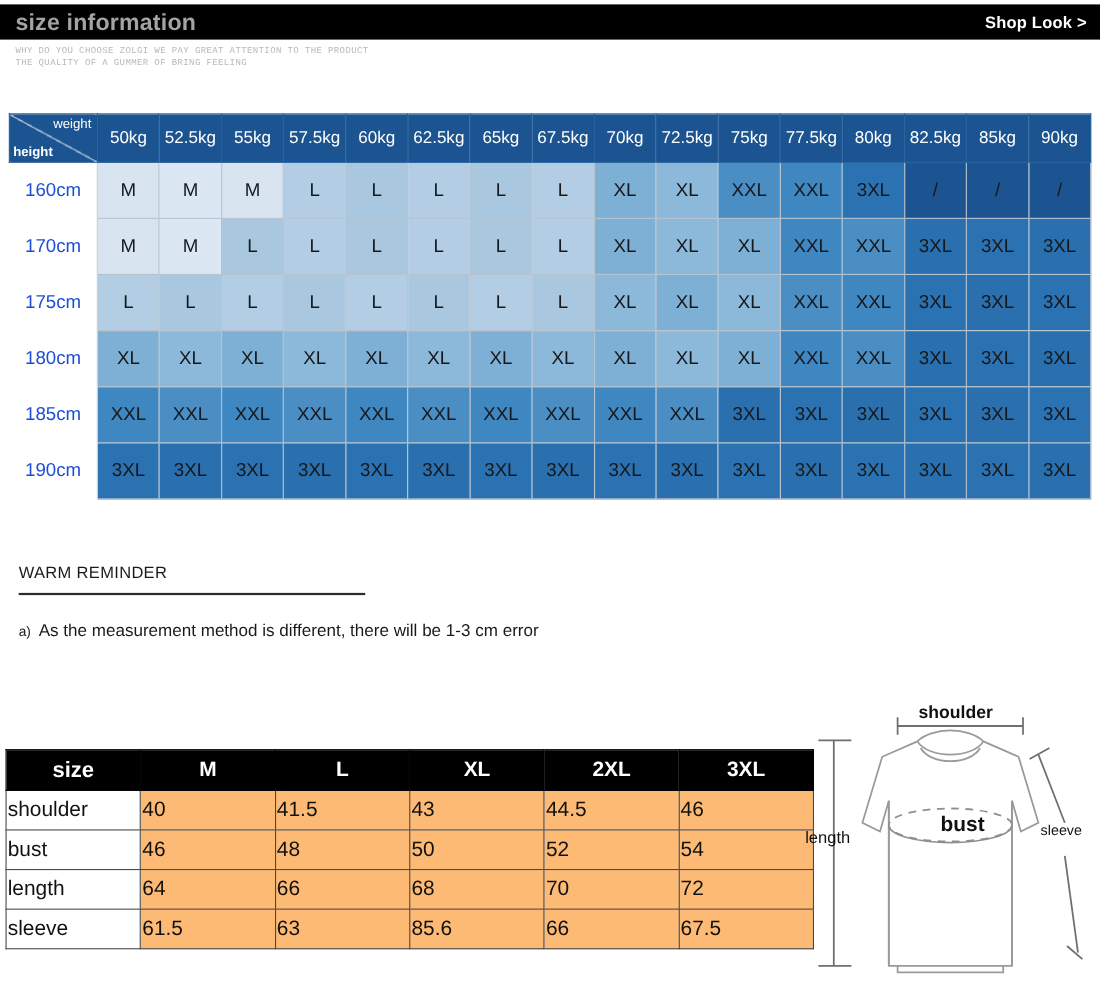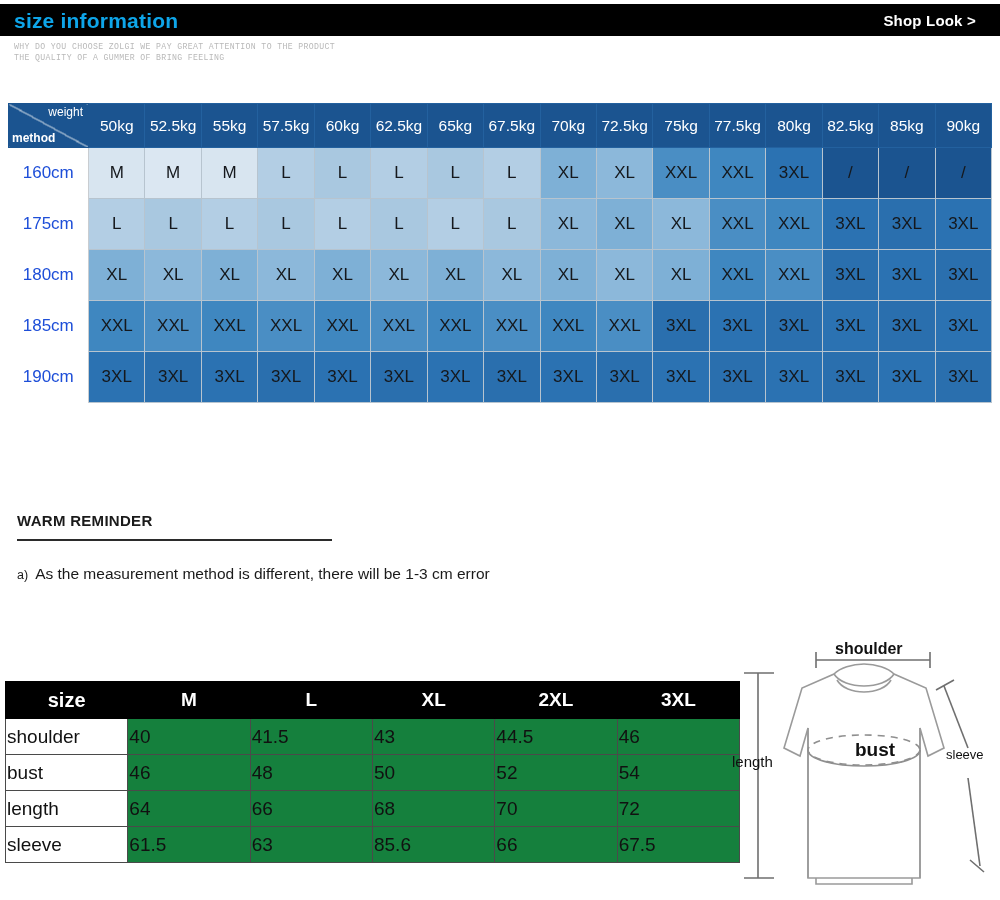--- a/index.html
+++ b/index.html
@@ -13,32 +13,32 @@
   .page { position: relative; width: 1000px; height: 900px; background:#fff; }
 
   
   .topbar {
     position: absolute; left: 0; top: 4px;
     width: 1000px; height: 32px;
     background: #000000;
     display: flex; align-items: center; justify-content: space-between;
   }
   .topbar-title {
-    color: #0ea5e9;
+    color: #a3a3a3;
     font-size: 21px;
     font-weight: 600;
     letter-spacing: 0.2px;
     padding-left: 14px;
     line-height: 1;
   }
   .shop-look {
     color: #ffffff;
     font-size: 15px;
     font-weight: 600;
-    padding-right: 24px;
+    padding-right: 12px;
     letter-spacing: 0.2px;
     cursor: pointer;
   }
   .subtitle {
     position: absolute; left: 14px; top: 41px;
     color: #b9b9b9;
     font-size: 8.2px;
     line-height: 11px;
     letter-spacing: 0.35px;
     white-space: pre-line;
@@ -118,21 +118,21 @@
   .s-3xl { background: #2b72b2; }
   .s-3xl2{ background: #2a6fae; }
   .s-na  { background: #1b5490; }
 
   
   .warm {
     position: absolute; left: 17px; top: 512px;
   }
   .warm-title {
     font-size: 15px;
-    font-weight: 700;
+    font-weight: 400;
     color: #1a1a1a;
     letter-spacing: 0.3px;
   }
   .warm-rule {
     width: 315px; height: 2px; background: #2b2b2b; margin-top: 10px;
   }
   .warm-note {
     position: absolute; left: 17px; top: 565px;
     font-size: 15.5px;
     color: #1a1a1a;
@@ -158,21 +158,21 @@
   table.meas thead th {
     background: #000000;
     color: #ffffff;
     font-weight: 700;
     font-size: 19px;
     border: 1px solid #000000;
     height: 37px;
   }
   table.meas thead th.sz { font-size: 20px; }
   table.meas td.rowlabel { font-size: 19px; width: 122px; background: #fff; }
-  table.meas td.val { background: #15803d; }
+  table.meas td.val { background: #fdba74; }
 
   
   .diagram { position: absolute; left: 730px; top: 628px; width: 268px; height: 270px; }
   .diagram svg { display: block; }
   .dg-label {
     position: absolute; color: #111; font-weight: 700;
   }
   .lbl-shoulder { left: 105px; top: 12px; font-size: 16px; }
   .lbl-bust     { left: 125px; top: 111px; font-size: 19px; }
   .lbl-length   { left: 2px;   top: 125px; font-size: 15px; font-weight: 400; }
@@ -189,21 +189,21 @@
   </div>
   <div class="subtitle">WHY DO YOU CHOOSE ZOLGI WE PAY GREAT ATTENTION TO THE PRODUCT
 THE QUALITY OF A GUMMER OF BRING FEELING</div>
 
   <div class="matrix-wrap">
     <table class="matrix">
       <thead>
         <tr>
           <th class="corner">
             <span class="w">weight</span>
-            <span class="h">method</span>
+            <span class="h">height</span>
           </th>
         <th class="wt">50kg</th>
             <th class="wt">52.5kg</th>
             <th class="wt">55kg</th>
             <th class="wt">57.5kg</th>
             <th class="wt">60kg</th>
             <th class="wt">62.5kg</th>
             <th class="wt">65kg</th>
             <th class="wt">67.5kg</th>
             <th class="wt">70kg</th>
@@ -230,20 +230,39 @@
             <td class="cell s-xl">XL</td>
             <td class="cell s-xl2">XL</td>
             <td class="cell s-xxl">XXL</td>
             <td class="cell s-xxl2">XXL</td>
             <td class="cell s-3xl">3XL</td>
             <td class="cell s-na">/</td>
             <td class="cell s-na">/</td>
             <td class="cell s-na">/</td>
           </tr>
           <tr>
+            <td class="ht">170cm</td>
+            <td class="cell s-m">M</td>
+            <td class="cell s-m2">M</td>
+            <td class="cell s-l">L</td>
+            <td class="cell s-l2">L</td>
+            <td class="cell s-l">L</td>
+            <td class="cell s-l2">L</td>
+            <td class="cell s-l">L</td>
+            <td class="cell s-l2">L</td>
+            <td class="cell s-xl">XL</td>
+            <td class="cell s-xl2">XL</td>
+            <td class="cell s-xl">XL</td>
+            <td class="cell s-xxl2">XXL</td>
+            <td class="cell s-xxl">XXL</td>
+            <td class="cell s-3xl2">3XL</td>
+            <td class="cell s-3xl">3XL</td>
+            <td class="cell s-3xl2">3XL</td>
+          </tr>
+          <tr>
             <td class="ht">175cm</td>
             <td class="cell s-l2">L</td>
             <td class="cell s-l">L</td>
             <td class="cell s-l2">L</td>
             <td class="cell s-l">L</td>
             <td class="cell s-l2">L</td>
             <td class="cell s-l">L</td>
             <td class="cell s-l2">L</td>
             <td class="cell s-l">L</td>
             <td class="cell s-xl2">XL</td>

